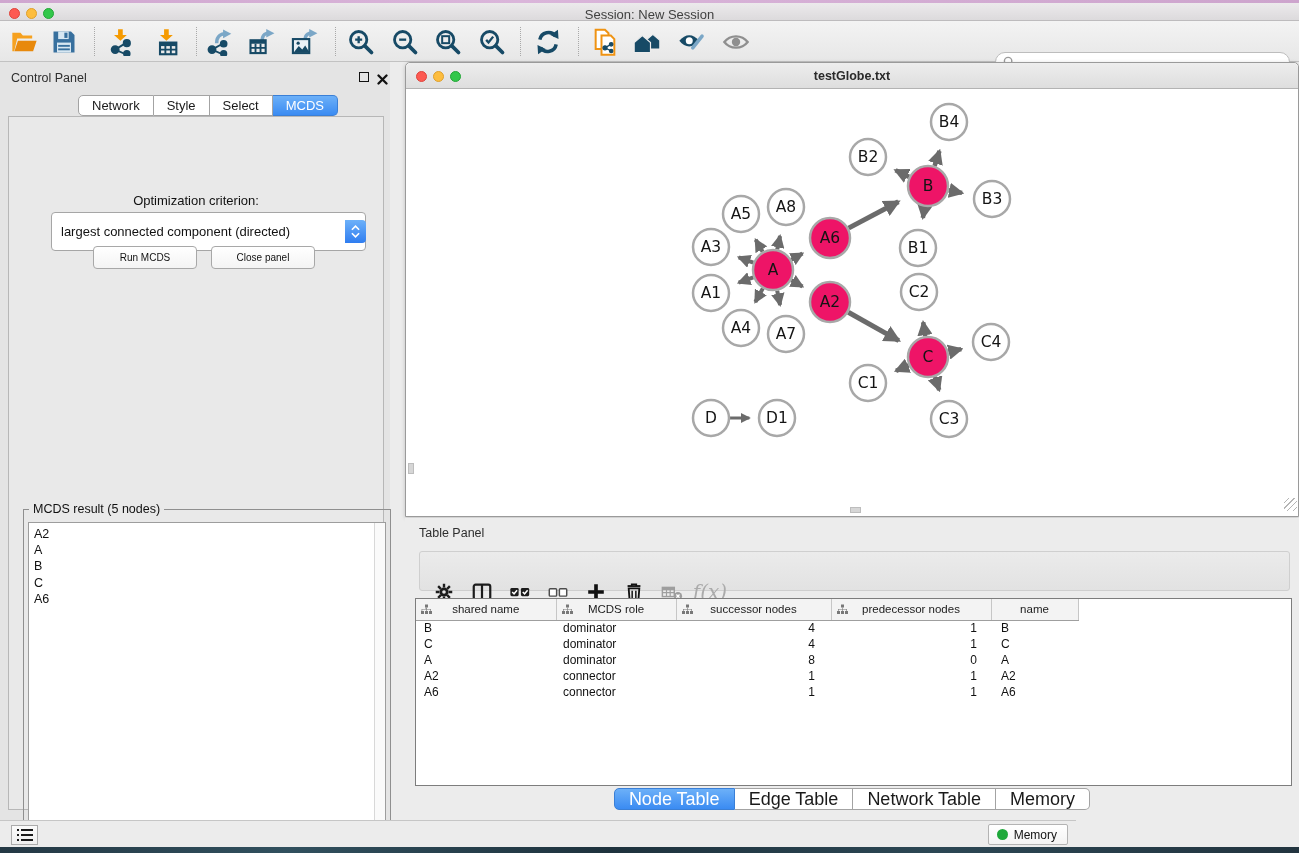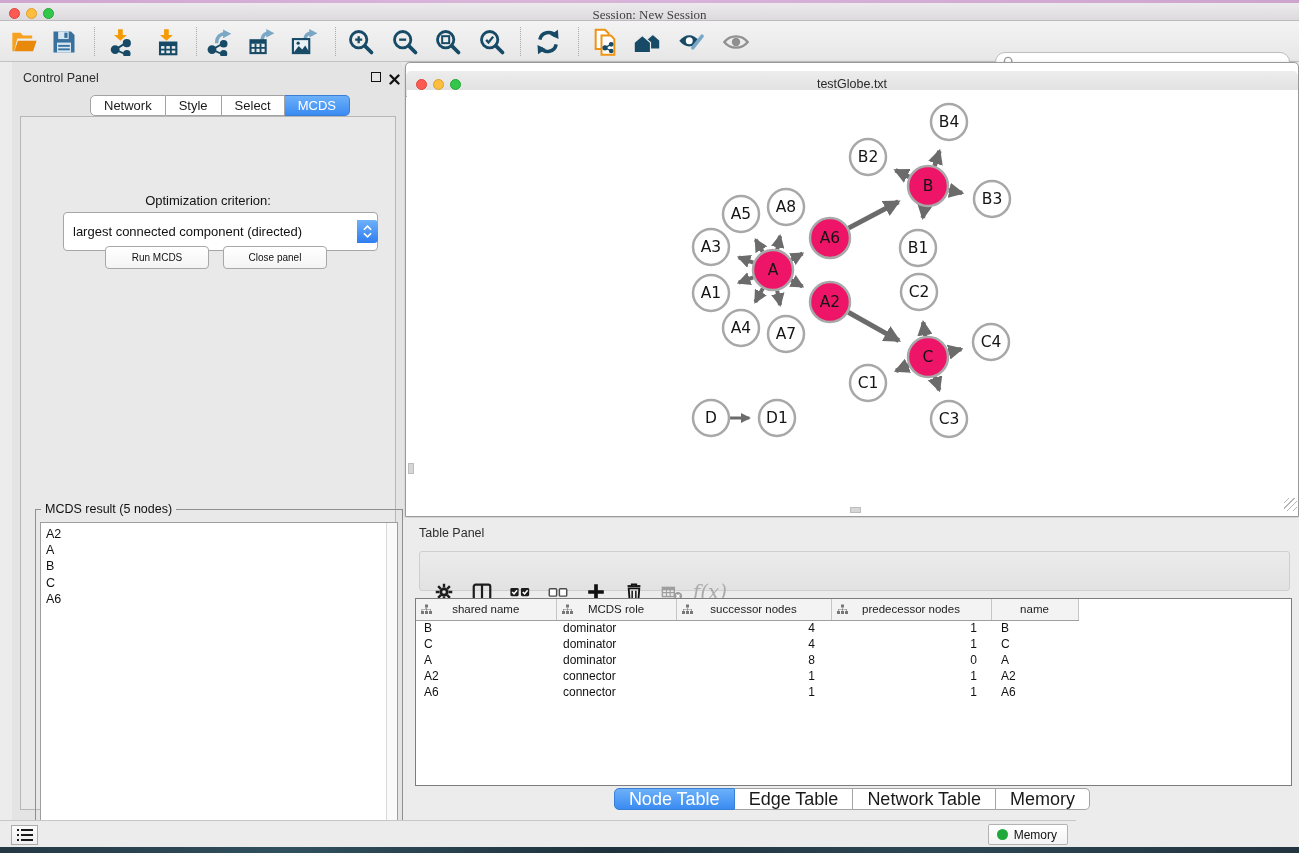--- a/index.html
+++ b/index.html
@@ -4,21 +4,21 @@
 <style>
   * { margin:0; padding:0; box-sizing:border-box; }
   html,body { background:#444; }
   body { font-family:"Liberation Sans","DejaVu Sans",sans-serif; }
   #screen { position:relative; width:1299px; height:853px; background:#ececec; overflow:hidden; }
 
   
   #desktop-strip { position:absolute; left:0; top:0; width:1299px; height:3px;
      background:linear-gradient(90deg,#cfa6cf,#dab5da 40%,#cda4cd); }
   #titlebar { position:absolute; left:0; top:3px; width:1299px; height:18px;
-     background:linear-gradient(#eceaec,#dcdadc); border-bottom:1px solid #bdbbbd;font-family:Liberation Serif, serif; }
+     background:linear-gradient(#eceaec,#dcdadc); border-bottom:1px solid #bdbbbd; }
   .tl { position:absolute; top:5px; width:11px; height:11px; border-radius:50%; }
   .tl.red    { background:#fd5a52; border:1px solid #df443c; }
   .tl.yellow { background:#fdbd3e; border:1px solid #dfa02c; }
   .tl.green  { background:#32c74a; border:1px solid #23a637; }
   #window-title { position:absolute; left:0; right:0; top:3px; text-align:center;
      font-size:13px; color:#414141; line-height:17px; }
 
   
   #toolbar { position:absolute; left:0; top:21px; width:1299px; height:41px;
      background:linear-gradient(#f3f3f3,#e7e7e7); border-bottom:1px solid #c2c2c2; }
@@ -26,21 +26,21 @@
      align-items:center; justify-content:center; cursor:default; }
   .tbtn svg { width:28px; height:28px; }
   .tsep { position:absolute; top:6px; width:0; height:29px; border-left:1px dotted #a9a9a9; }
   #search-field { position:absolute; left:995px; top:31px; width:295px; height:21px;
      background:#fff; border:1px solid #bdbdbd; border-radius:10px; display:flex;
      align-items:center; padding-left:7px; }
   #search-field svg { width:13px; height:13px; }
   #search-input { border:none; outline:none; flex:1; font-size:12px; background:transparent; height:17px; }
 
   
-  #control-panel { position:absolute; left:0; top:62px; width:390px; height:758px; background:#e4e4e4;margin-left:12px; }
+  #control-panel { position:absolute; left:0; top:62px; width:390px; height:758px; background:#e4e4e4; }
   #cp-title { position:absolute; left:11px; top:9px; font-size:12.5px; color:#2e2e2e; }
   .float-btn { position:absolute; top:10px; width:10px; height:10px; border:1.5px solid #111; background:transparent; }
   .close-btn { position:absolute; top:9px; width:11px; height:11px; }
   .close-btn svg { width:11px; height:11px; }
 
   #cp-tabs { position:absolute; left:78px; top:33px; height:37px; display:flex; }
   .seg-tab { height:21px; background:#fff; border:1px solid #a3a3a3; border-left:none;
      font-size:13px; color:#1a1a1a; display:flex; align-items:center; justify-content:center;
      padding:0 13px; cursor:default; }
   .seg-tab:first-child { border-left:1px solid #a3a3a3; border-radius:5px 0 0 5px; }
@@ -71,23 +71,23 @@
      background:#fff; border:1px solid #9d9d9d; overflow:hidden; }
   #mcds-list { list-style:none; padding:3px 0 0 5px; }
   #mcds-list li { font-size:12.5px; line-height:16.2px; color:#111; }
   #mcds-scroll { position:absolute; right:0; top:0; bottom:0; width:11px;
      background:#fafafa; border-left:1px solid #d8d8d8; }
 
   
   #network-window { position:absolute; left:405px; top:62px; width:894px; height:455px;
      background:#fff; border:1px solid #9a9a9a; border-radius:5px 5px 0 0;
      box-shadow:0 1px 4px rgba(0,0,0,0.18); }
-  #nw-titlebar { position:absolute; left:0; top:8px; right:0; height:26px;
+  #nw-titlebar { position:absolute; left:0; top:0; right:0; height:26px;
      background:linear-gradient(#ededed,#dedede); border-bottom:1px solid #b3b3b3;
-     border-radius:5px 5px 0 0; }
+     border-radius:5px 5px 0 0;font-weight:bold; }
   #nw-titlebar .tl { top:8px; }
   #nw-title { position:absolute; left:0; right:0; top:0; line-height:26px; text-align:center;
      font-size:12.5px; color:#2a2a2a; }
   #nw-canvas { position:absolute; left:1px; top:27px; width:891px; height:423px; background:#fff; }
   #nw-canvas svg { position:absolute; left:0; top:0; }
   #nw-grip { position:absolute; right:1px; bottom:2px; width:13px; height:13px;
      background:repeating-linear-gradient(135deg,transparent 0 3px,#b5b5b5 3px 4px); }
   .pane-handle { position:absolute; background:#d6d6d6; border:1px solid #bdbdbd; }
   #nw-handle-left { left:1px; top:373px; width:6px; height:11px; }
   #nw-handle-bottom { left:443px; bottom:0px; width:11px; height:6px; }

